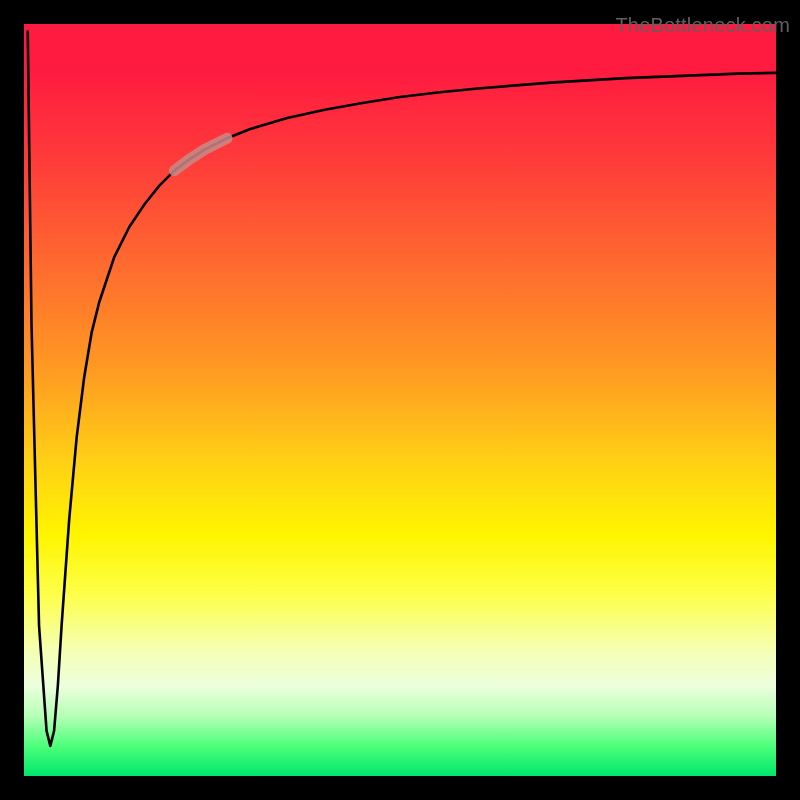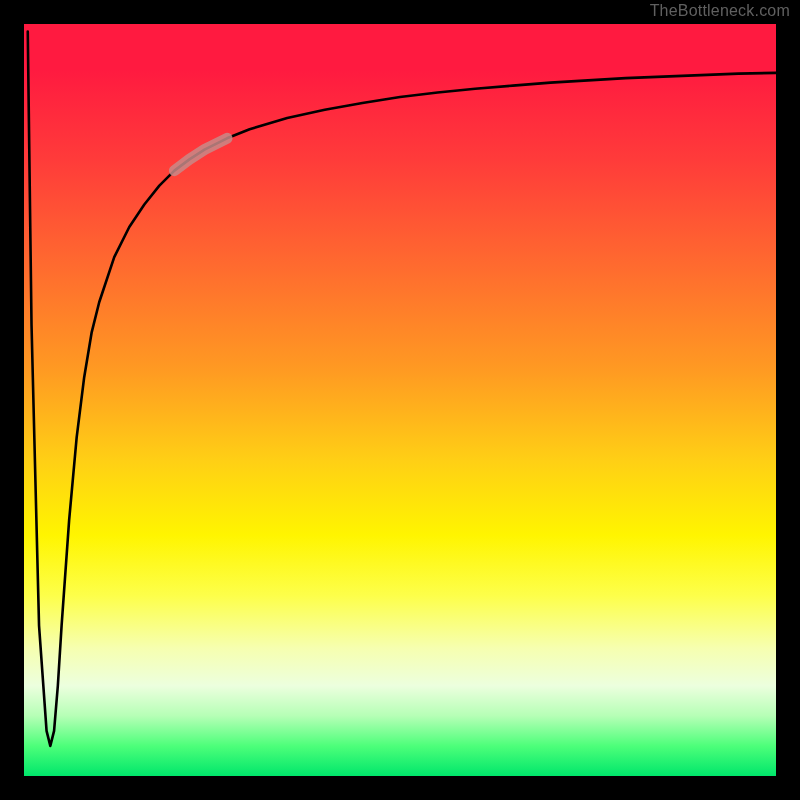--- a/index.html
+++ b/index.html
@@ -36,24 +36,24 @@
       #fdff4a 76%,
       #f6ffb0 83%,
       #ecffde 88%,
       #b6ffb6 92%,
       #4dff7a 96%,
       #00e66b 100%
     );
   }
   .attribution {
     position: absolute;
-    top: 2px;
+    top: 14px;
     right: 10px;
     color: #606060;
-    font-size: 16px;
+    font-size: 20px;
     font-weight: 400;
     letter-spacing: 0.2px;
     user-select: none;
   }
   svg.curve {
     position: absolute;
     left: 0;
     top: 0;
     width: 752px;
     height: 752px;

